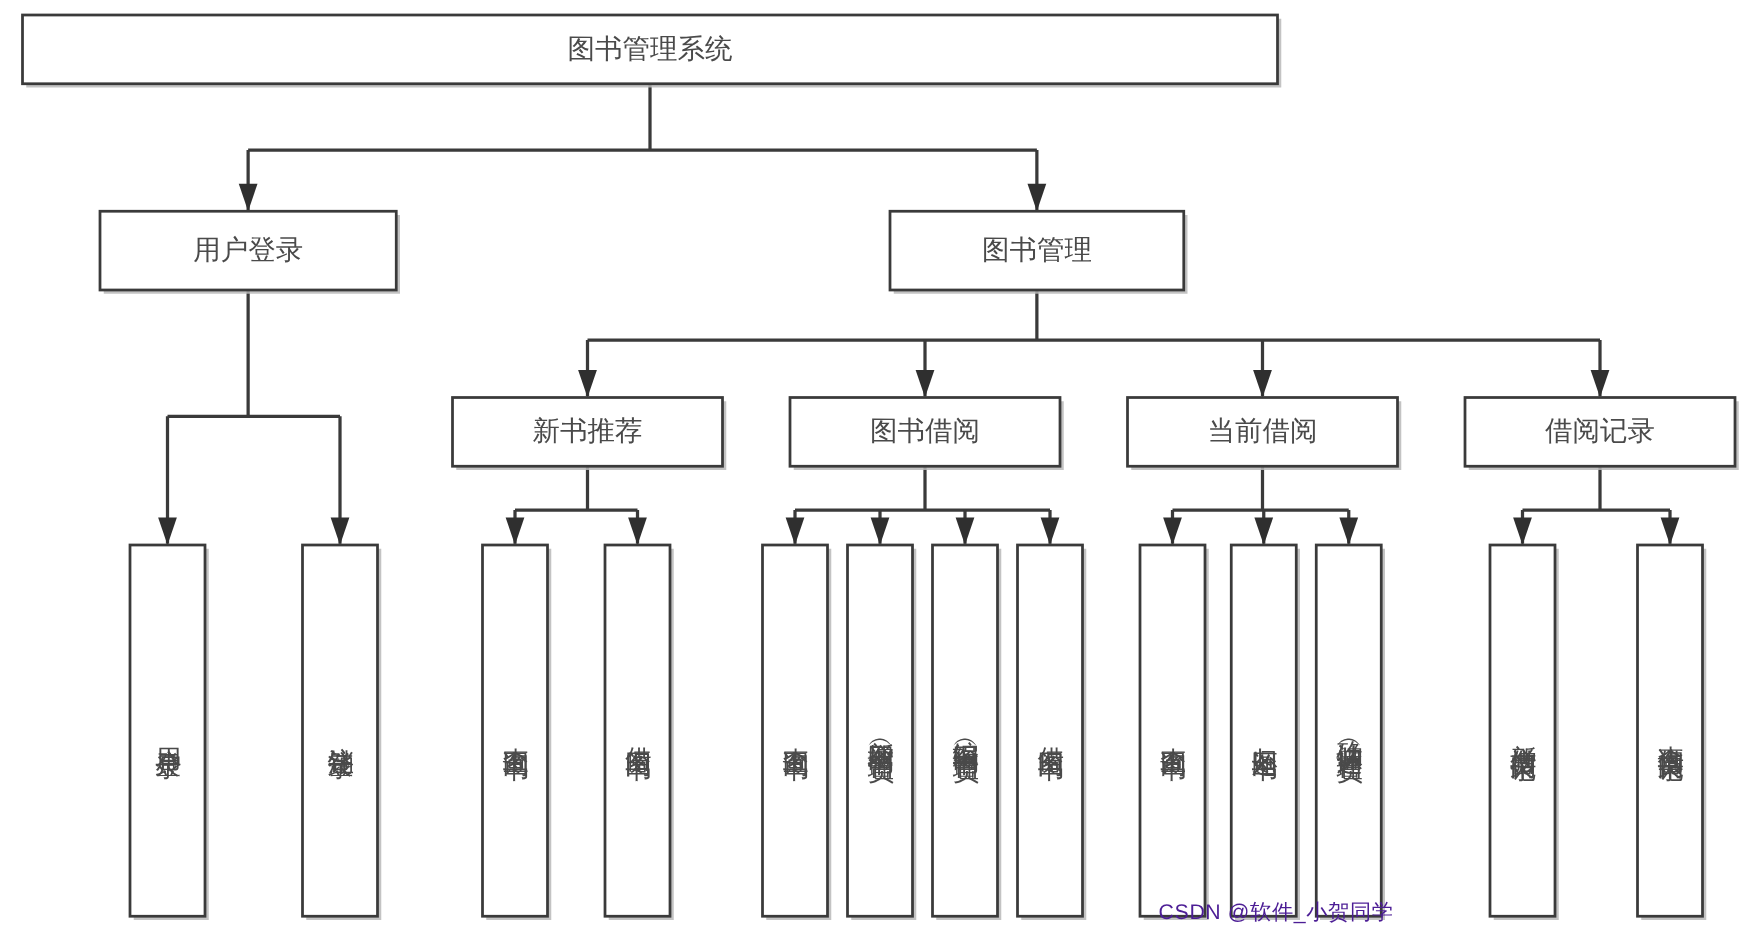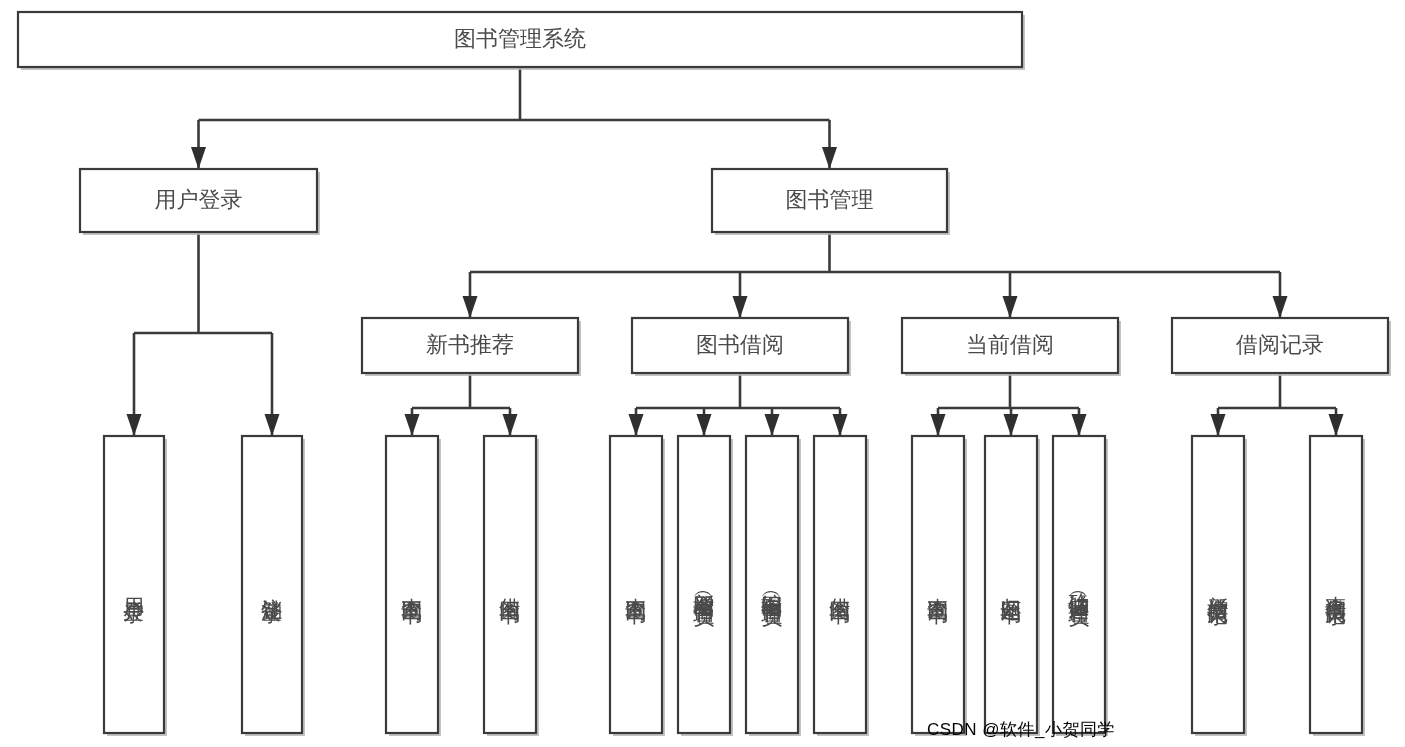--- a/index.html
+++ b/index.html
@@ -72,21 +72,21 @@
     color: #4a4a4a;
     white-space: nowrap;
     text-align: center;
   }
   .watermark {
     position: absolute;
     right: 8px;
     bottom: 6px;
     font-family: "Liberation Sans", "DejaVu Sans", sans-serif;
     font-size: 17px;
-    color: #000000;
+    color: #4c1d95;
     letter-spacing: 0.5px;
     user-select: none;
     pointer-events: none;
   }
 </style>
 </head>
 <body>
 
 <div id="diagram-root">
   <svg class="diagram-canvas" id="diagram-svg" viewBox="0 0 1405 747" xmlns="http://www.w3.org/2000/svg">

